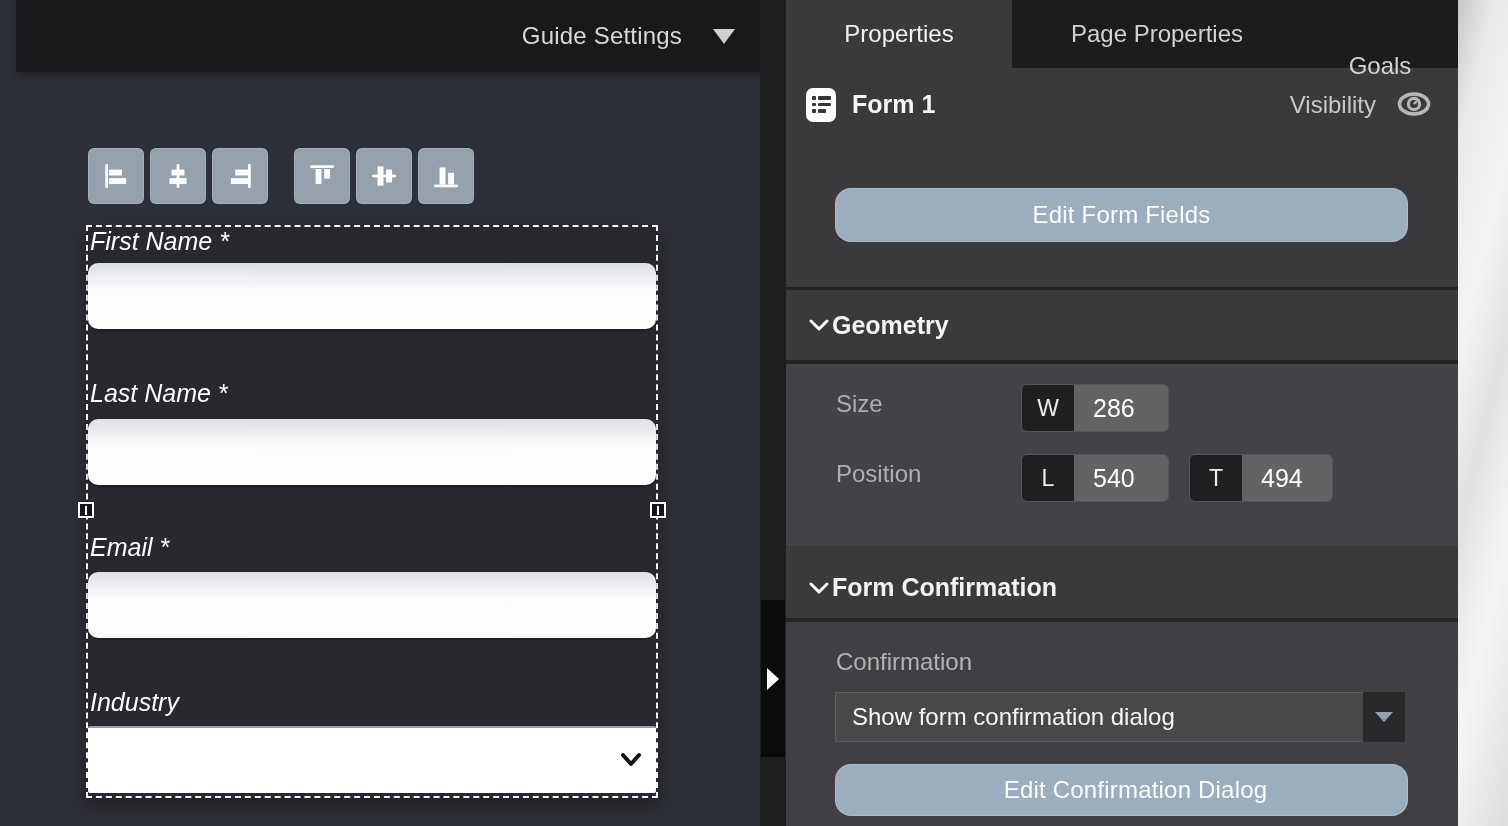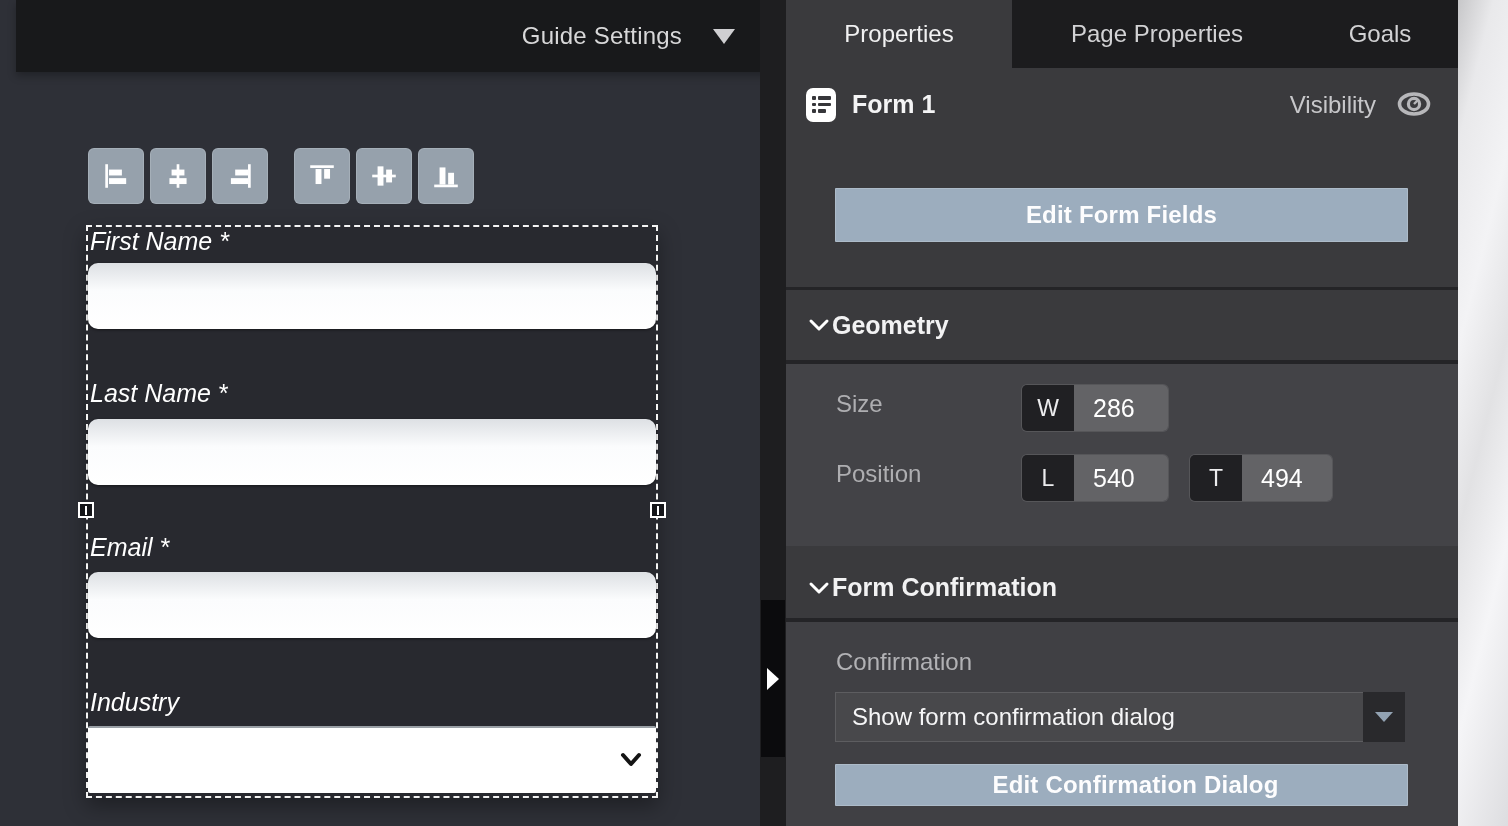--- a/index.html
+++ b/index.html
@@ -44,35 +44,35 @@
     display:flex; align-items:center; justify-content:center; }
   .collapse-arrow { width:0; height:0; border-top:11px solid transparent; border-bottom:11px solid transparent;
     border-left:12px solid #ffffff; }
 
   
   .panel { position:absolute; left:786px; top:0; width:672px; height:826px; background:#3a3a3d; }
   .tabbar { position:absolute; left:0; top:0; width:672px; height:68px; background:#1c1c1e; display:flex; }
   .tab { display:flex; align-items:center; justify-content:center; height:68px;
     color:#d2d2d4; font-size:24px; }
   .tab.active { background:#3a3a3d; color:#f1f1f2; }
-  .tab1 { width:226px; } .tab2 { width:290px; } .tab3 { flex:1; }
+  .tab1 { width:226px; } .tab2 { width:290px; } .tab3 { flex:1;margin-top:32px; }
 
   .el-row { position:absolute; left:0; top:84px; width:672px; height:44px; }
   .form-icon { position:absolute; left:20px; top:4px; width:30px; height:34px; background:#ffffff; border-radius:7px; }
   .form-icon i { position:absolute; display:block; background:#36363a; height:3.5px; border-radius:1px; }
   .el-name { position:absolute; left:66px; top:6px; color:#f4f4f5; font-size:25px; font-weight:600; }
   .vis-label { position:absolute; right:82px; top:7px; color:#c7c7ca; font-size:24px; }
   .eye-icon { position:absolute; right:26px; top:6px; }
 
-  .btn-steel { position:absolute; left:49px; width:573px; background:#9cadbe; border-radius:1px;
+  .btn-steel { position:absolute; left:49px; width:573px; background:#9cadbe; border-radius:16px;
     display:flex; align-items:center; justify-content:center;
-    color:#fdfdfe; font-size:24px; font-weight:700; letter-spacing:.2px;
+    color:#fdfdfe; font-size:24px; font-weight:400; letter-spacing:.2px;
     box-shadow:0 0 0 1px rgba(255,255,255,.18) inset; }
   .btn-eff { top:188px; height:54px; }
-  .btn-ecd { top:764px; height:42px;padding-left:28px; }
+  .btn-ecd { top:764px; height:52px;padding-left:28px; }
 
   .divider { position:absolute; left:0; width:672px; height:4px; background:#242427; }
   .sec-header { position:absolute; left:0; width:672px; display:flex; align-items:center; background:#3a3a3d; }
   .sec-header svg { margin-left:22px; }
   .sec-title { margin-left:2px; color:#f2f2f3; font-size:25px; font-weight:700; }
   .geo-header { top:290px; height:70px; }
   .fc-header  { top:557px; height:61px; }
   .geo-body { position:absolute; left:0; top:364px; width:782px; height:182px; background:#434347; }
   .fc-body  { position:absolute; left:0; top:622px; width:672px; height:204px; background:#404044; }
 

